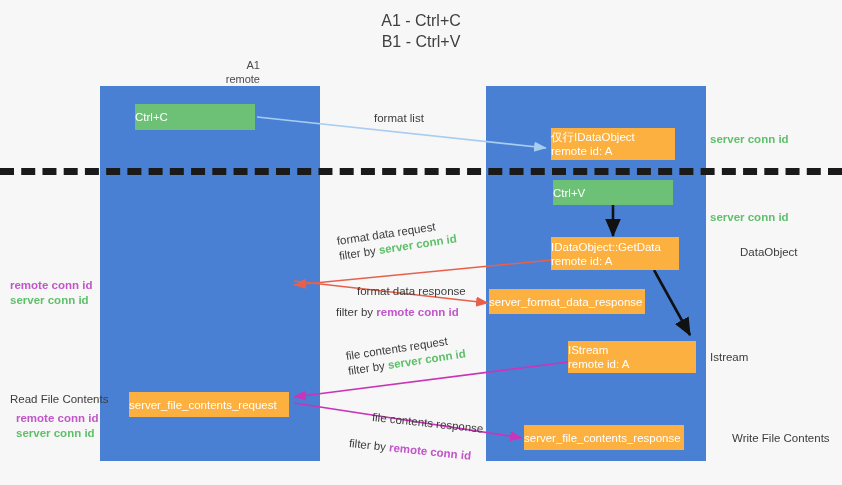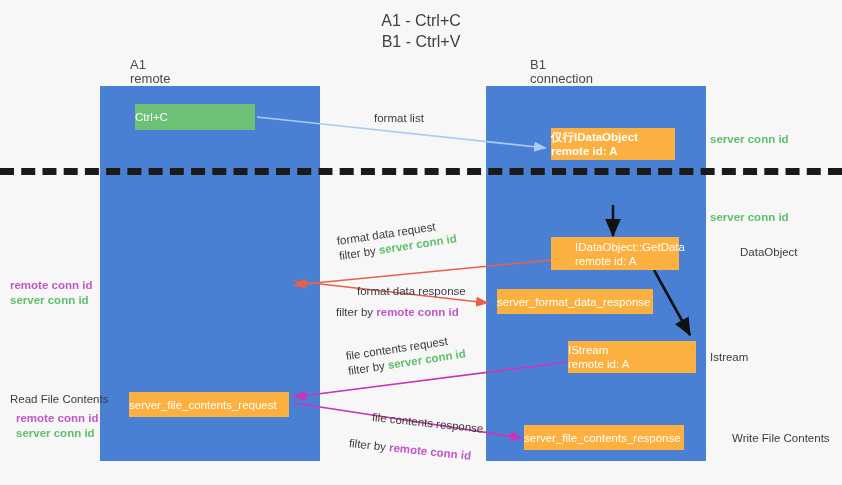--- a/index.html
+++ b/index.html
@@ -39,22 +39,22 @@
     text-align: center;
     font-size: 16px;
     line-height: 21px;
     color: #404040;
     white-space: pre;
   }
 
   
   .lane-head {
     position: absolute;
-    text-align: left;
-    font-size: 13px;
+    text-align: right;
+    font-size: 11px;
     line-height: 14px;
     color: #4a4a4a;
   }
   .lane-head .lane-name { display: block; }
   .lane-head .lane-sub { display: block; }
 
   
   .lane {
     position: absolute;
     background: #4a80d4;
@@ -118,24 +118,20 @@
 
 <div class="canvas">
 
   <div class="title">A1 - Ctrl+C
 B1 - Ctrl+V</div>
 
   <div class="lane-head" style="left:130px; top:58px; width:130px;">
     <span class="lane-name">A1</span>
     <span class="lane-sub">remote</span>
   </div>
-  <div class="lane-head" style="left:530px; top:58px; width:130px;">
-    <span class="lane-name">B1</span>
-    <span class="lane-sub">connection</span>
-  </div>
 
   <div class="lane" style="left:100px; top:86px; width:220px; height:375px;"></div>
   <div class="lane" style="left:486px; top:86px; width:220px; height:375px;"></div>
 
   <svg class="wires" viewBox="0 0 842 485">
     <defs>
       <marker id="ah-blue" markerWidth="9" markerHeight="9" refX="7.5" refY="3.2" orient="auto">
         <path d="M0,0 L8,3.2 L0,6.4 z" fill="#a8cdf0"></path>
       </marker>
       <marker id="ah-red" markerWidth="9" markerHeight="9" refX="7.5" refY="3.2" orient="auto">
@@ -168,32 +164,35 @@
 
   <div class="box green" style="left:135px; top:104px; width:120px; height:26px;">
     <span>Ctrl+C</span>
   </div>
 
 
   <div class="box orange" style="left:129px; top:392px; width:160px; height:25px;">
     <span>server_file_contents_request</span>
   </div>
 
-  <div class="box orange" style="left:551px; top:128px; width:124px; height:32px;font-weight:bold;">
+  <div class="box orange" style="left:551px; top:128px; width:124px; height:32px;">
     <span>仅行IDataObject</span>
     <span>remote id: A</span>
   </div>
 
-
-  <div class="box orange" style="left:551px; top:237px; width:128px; height:33px;padding-left:24px;">
+  <div class="box green" style="left:553px; top:180px; width:120px; height:25px;">
+    <span>Ctrl+V</span>
+  </div>
+
+  <div class="box orange" style="left:551px; top:237px; width:128px; height:33px;">
     <span>IDataObject::GetData</span>
     <span>remote id: A</span>
   </div>
 
-  <div class="box orange" style="left:489px; top:289px; width:156px; height:25px;margin-left:8px;">
+  <div class="box orange" style="left:489px; top:289px; width:156px; height:25px;">
     <span>server_format_data_response</span>
   </div>
 
   <div class="box orange" style="left:568px; top:341px; width:128px; height:32px;">
     <span>IStream</span>
     <span>remote id: A</span>
   </div>
 
   <div class="box orange" style="left:524px; top:425px; width:160px; height:25px;">
     <span>server_file_contents_response</span>

